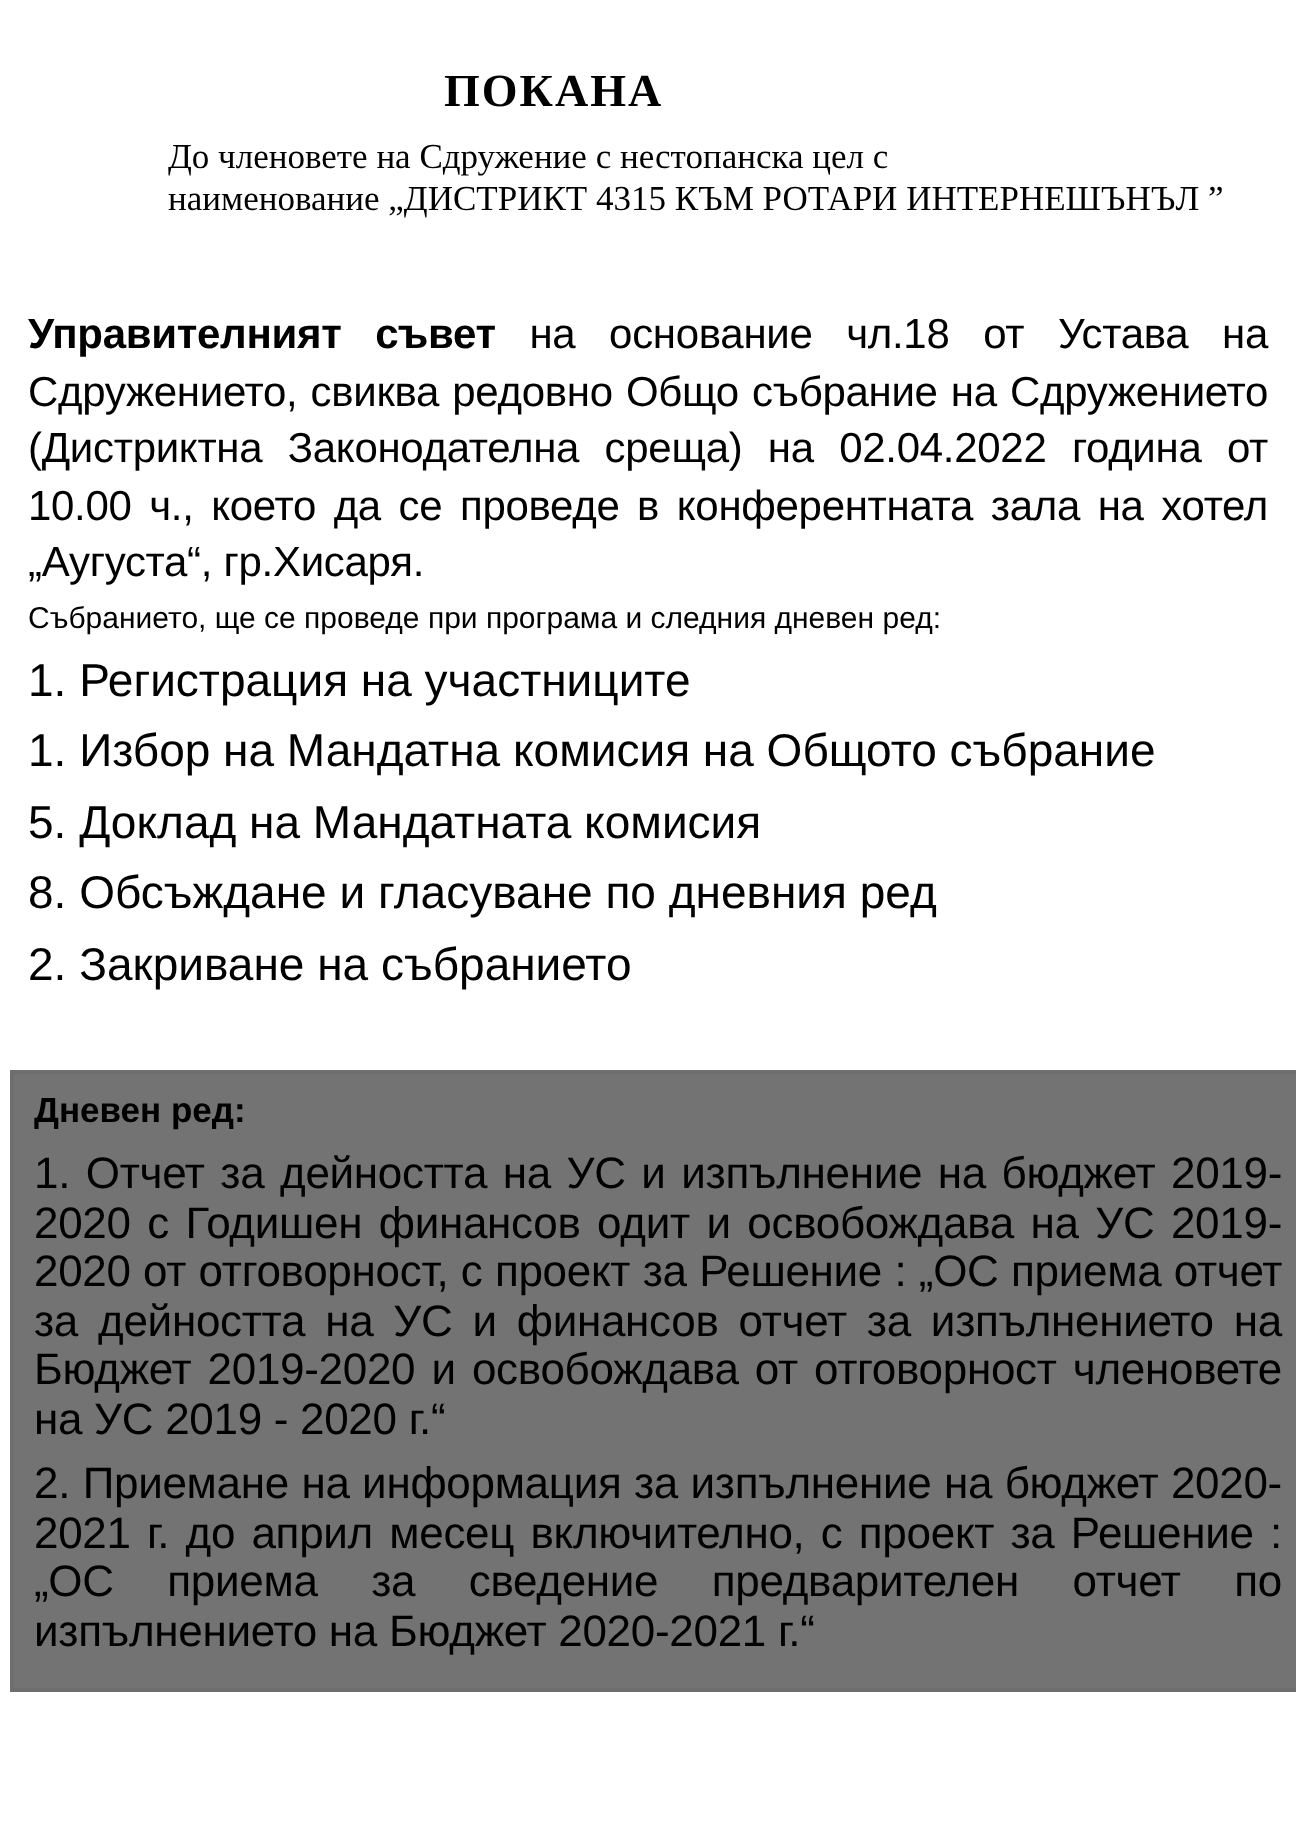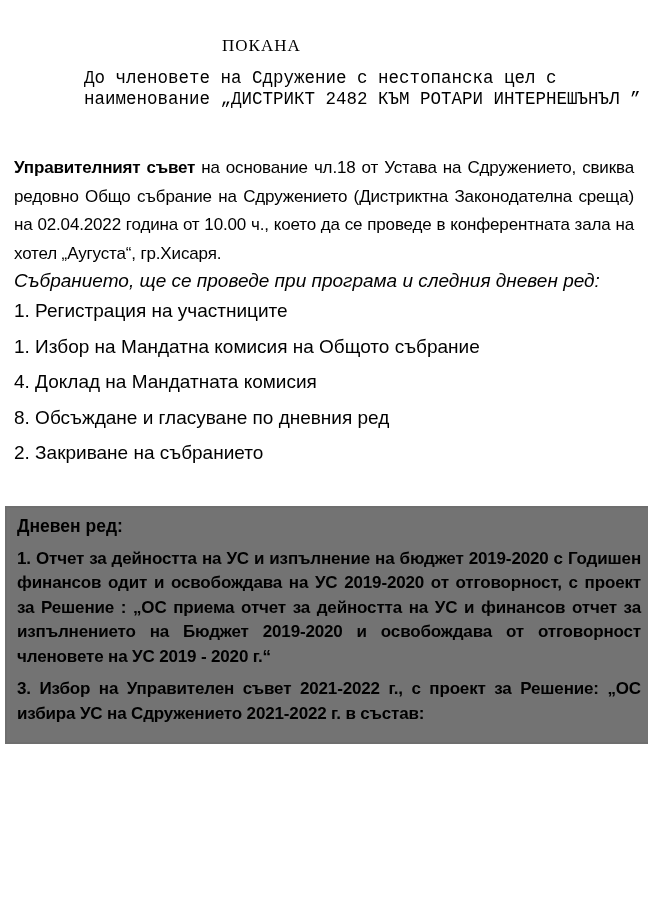--- a/index.html
+++ b/index.html
@@ -10,100 +10,99 @@
     color: #000000;
     overflow: hidden;
     font-family: "Liberation Sans", sans-serif;
   }
   .page { position: relative; width: 648px; height: 921px; }
 
   .doc-title {
     margin: 33px 0 0 0;
     padding-left: 222px;
     font-family: "Liberation Serif", serif;
-    font-weight: normal;
-    font-size: 17px;
+    font-weight: bold;
+    font-size: 23px;
     line-height: 26px;
     letter-spacing: 1px;
   }
 
   .doc-subtitle {
     margin: 9px 0 4px 84px;
-    font-family: Liberation Mono, monospace;
+    font-family: Liberation Serif, serif;
     font-size: 17.5px;
     line-height: 21px;
   }
 
   .intro {
     margin: 44px 14px 0 14px;
-    font-size: 17px;
+    font-size: 21px;
     line-height: 28.5px;
     text-align: justify;
     letter-spacing: -0.15px;
   }
   .intro .lead { font-weight: bold; }
 
   .agenda-intro {
     margin: 2px 14px 0 14px;
-    font-size: 19px;
+    font-size: 15px;
     line-height: 22px;
-    font-style: italic;
   }
 
   .program { margin: 8px 14px 0 14px; }
   .program-item {
     margin: 0 0 13.5px 0;
-    font-size: 19px;
+    font-size: 23px;
     line-height: 22px;
   }
 
   .agenda-box {
     box-sizing: border-box;
     margin: 42px 0 0 5px;
     width: 648px;
     border: 2px solid #6e6e6e;
     padding: 6px 10px 16px 10px;
     background: #737373;
   }
   .box-heading {
     margin: 0;
     font-weight: bold;
     font-size: 17.5px;
     line-height: 24.5px;
   }
   .box-item {
     margin: 8px 0 0 0;
-    font-weight: bold;
-    font-size: 17px;
+    font-weight: normal;
+    font-size: 22px;
     line-height: 24.5px;
     text-align: justify;
     letter-spacing: -0.15px;
   }
   .box-item:first-of-type { margin-top: 40px; }
 </style>
 </head>
 <body>
 
 <div class="page">
 
   <h1 class="doc-title">ПОКАНА</h1>
 
-  <p class="doc-subtitle"><span>До членовете на Сдружение с нестопанска цел с</span><br><span>наименование „ДИСТРИКТ 2482 КЪМ РОТАРИ ИНТЕРНЕШЪНЪЛ ”</span></p>
+  <p class="doc-subtitle"><span>До членовете на Сдружение с нестопанска цел с</span><br><span>наименование „ДИСТРИКТ 4315 КЪМ РОТАРИ ИНТЕРНЕШЪНЪЛ ”</span></p>
 
   <p class="intro"><span class="lead">Управителният съвет</span><span> на основание чл.18 от Устава на Сдружението, свиква редовно Общо събрание на  Сдружението (Дистриктна Законодателна среща) на 02.04.2022 година от  10.00 ч., което да се проведе в конферентната зала на хотел „Аугуста“, гр.Хисаря.</span></p>
 
   <p class="agenda-intro">Събранието, ще се проведе при програма и следния дневен ред:</p>
 
   <div class="program">
     <p class="program-item">1. Регистрация на участниците</p>
     <p class="program-item">1. Избор на Мандатна комисия на Общото събрание</p>
-    <p class="program-item">4. Доклад на Мандатната комисия</p>
+    <p class="program-item">5. Доклад на Мандатната комисия</p>
     <p class="program-item">8. Обсъждане и гласуване по дневния ред</p>
     <p class="program-item">2. Закриване на събранието</p>
   </div>
 
   <div class="agenda-box">
     <p class="box-heading">Дневен ред:</p>
     <p class="box-item">1. Отчет за дейността на УС и изпълнение на бюджет 2019-2020 с Годишен финансов одит и освобождава на УС 2019-2020 от отговорност, с проект за Решение : „ОС приема отчет за дейността на УС и финансов отчет за изпълнението на Бюджет 2019-2020 и освобождава от отговорност членовете на УС 2019 - 2020 г.“</p>
-    <p class="box-item">3.  Избор на Управителен съвет 2021-2022 г., с проект за Решение: „ОС избира УС на Сдружението 2021-2022 г. в състав:</p>
+    <p class="box-item">2. Приемане на информация за изпълнение на бюджет 2020-2021 г. до април месец включително, с проект за Решение : „ОС приема за сведение предварителен отчет по изпълнението на Бюджет 2020-2021 г.“</p>
   </div>
 
 </div>
 
 </body></html>

